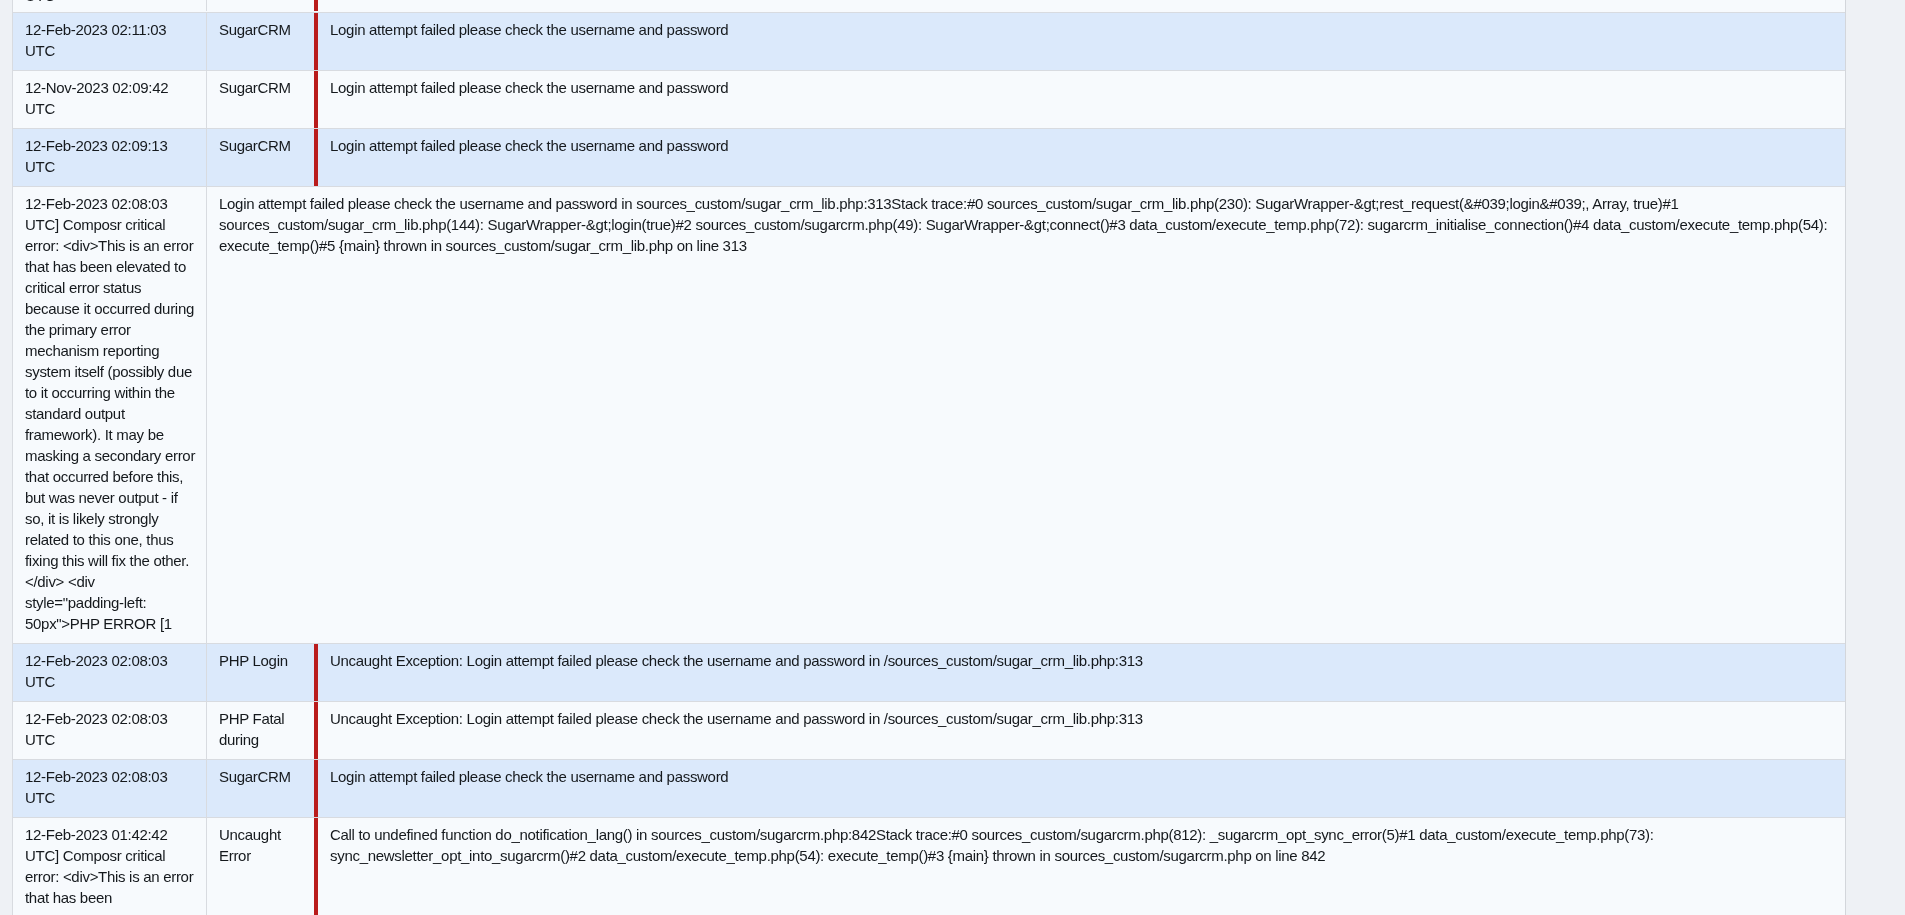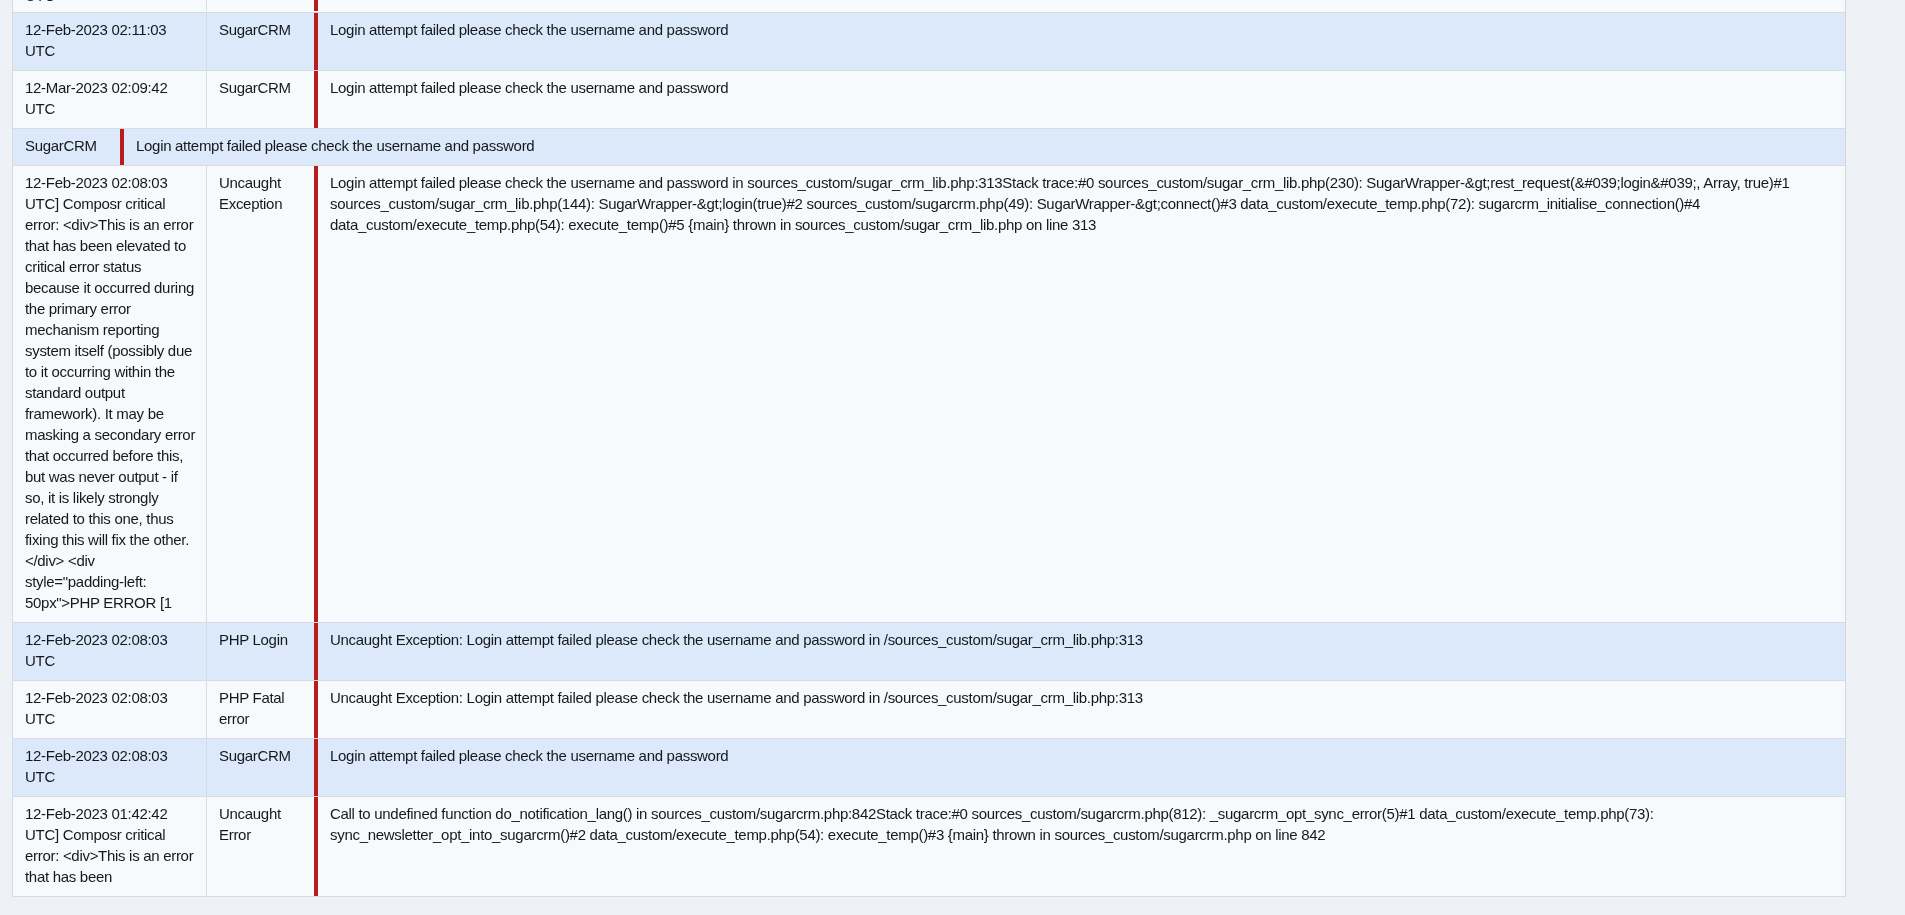--- a/index.html
+++ b/index.html
@@ -59,45 +59,45 @@
     <div class="cell c-msg"></div>
   </div>
 
   <div class="log-row">
     <div class="cell c-time">12-Feb-2023 02:11:03 UTC</div>
     <div class="cell c-type">SugarCRM</div>
     <div class="cell c-msg">Login attempt failed please check the username and password</div>
   </div>
 
   <div class="log-row">
-    <div class="cell c-time">12-Mar-2023 02:09:42 UTC</div>
+    <div class="cell c-time">12-Nov-2023 02:09:42 UTC</div>
     <div class="cell c-type">SugarCRM</div>
     <div class="cell c-msg">Login attempt failed please check the username and password</div>
   </div>
 
   <div class="log-row">
+    <div class="cell c-time">12-Feb-2023 02:09:13 UTC</div>
     <div class="cell c-type">SugarCRM</div>
     <div class="cell c-msg">Login attempt failed please check the username and password</div>
   </div>
 
   <div class="log-row">
     <div class="cell c-time">12-Feb-2023 02:08:03 UTC] Composr critical error: &lt;div&gt;This is an error that has been elevated to critical error status because it occurred during the primary error mechanism reporting system itself (possibly due to it occurring within the standard output framework). It may be masking a secondary error that occurred before this, but was never output - if so, it is likely strongly related to this one, thus fixing this will fix the other.&lt;/div&gt; &lt;div style="padding-left: 50px"&gt;PHP ERROR [1</div>
-    <div class="cell c-type">Uncaught Exception</div>
     <div class="cell c-msg">Login attempt failed please check the username and password in sources_custom/sugar_crm_lib.php:313Stack trace:#0 sources_custom/sugar_crm_lib.php(230): SugarWrapper-&amp;gt;rest_request(&amp;#039;login&amp;#039;, Array, true)#1 sources_custom/sugar_crm_lib.php(144): SugarWrapper-&amp;gt;login(true)#2 sources_custom/sugarcrm.php(49): SugarWrapper-&amp;gt;connect()#3 data_custom/execute_temp.php(72): sugarcrm_initialise_connection()#4 data_custom/execute_temp.php(54): execute_temp()#5 {main} thrown in sources_custom/sugar_crm_lib.php on line 313</div>
   </div>
 
   <div class="log-row">
     <div class="cell c-time">12-Feb-2023 02:08:03 UTC</div>
     <div class="cell c-type">PHP Login</div>
     <div class="cell c-msg">Uncaught Exception: Login attempt failed please check the username and password in /sources_custom/sugar_crm_lib.php:313</div>
   </div>
 
   <div class="log-row">
     <div class="cell c-time">12-Feb-2023 02:08:03 UTC</div>
-    <div class="cell c-type">PHP Fatal error</div>
+    <div class="cell c-type">PHP Fatal during</div>
     <div class="cell c-msg">Uncaught Exception: Login attempt failed please check the username and password in /sources_custom/sugar_crm_lib.php:313</div>
   </div>
 
   <div class="log-row">
     <div class="cell c-time">12-Feb-2023 02:08:03 UTC</div>
     <div class="cell c-type">SugarCRM</div>
     <div class="cell c-msg">Login attempt failed please check the username and password</div>
   </div>
 
   <div class="log-row">

